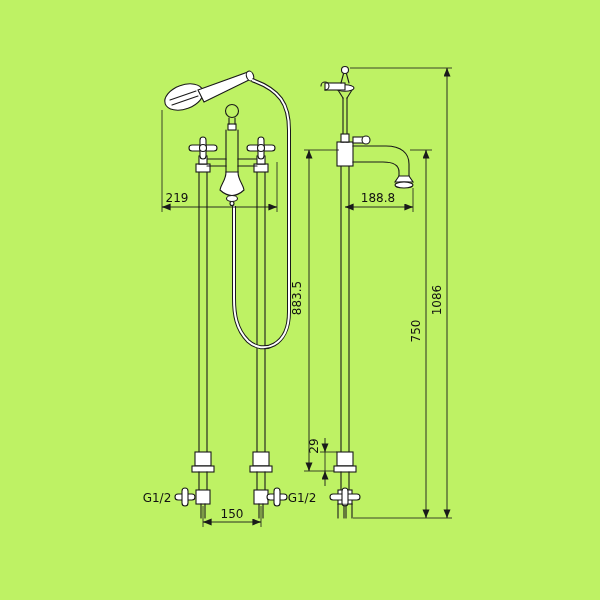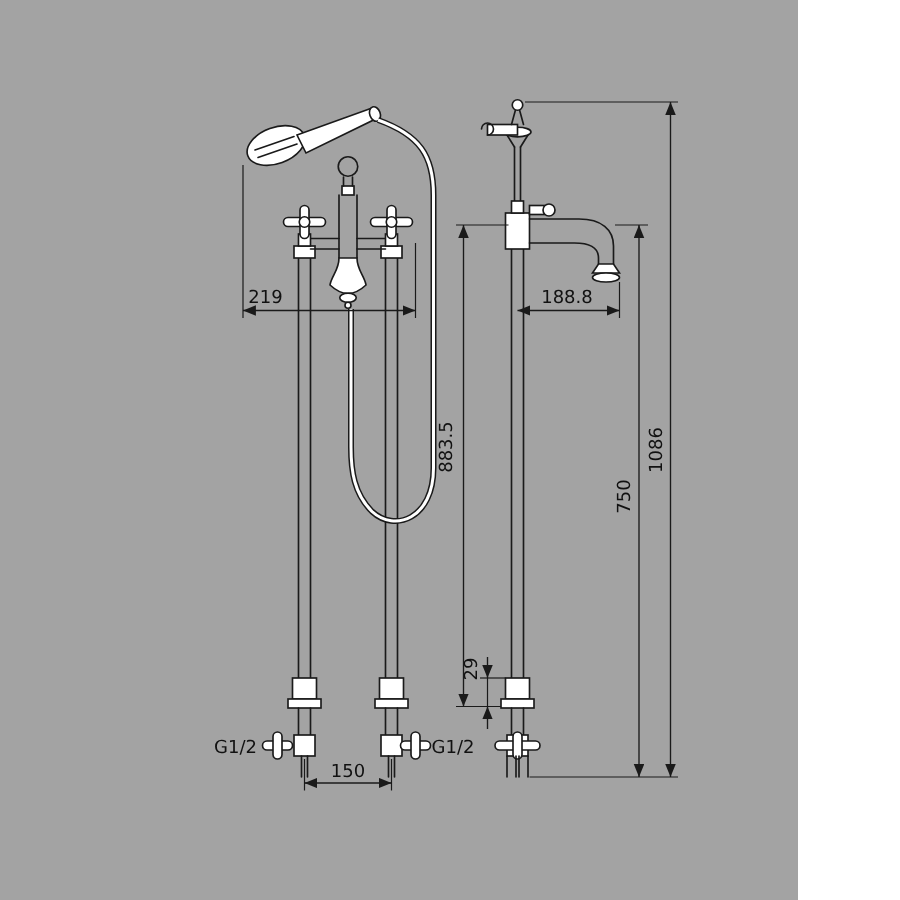--- a/index.html
+++ b/index.html
@@ -1,16 +1,16 @@
 <!DOCTYPE html>
 <html><head>
 <meta charset="utf-8">
 <style>
   html,body{margin:0;padding:0;background:#ffffff;}
-  .stage{position:relative;width:532px;height:600px;background:#a3a3a3;overflow:hidden;
+  .stage{position:relative;width:600px;height:600px;background:#bef264;overflow:hidden;
          font-family:"DejaVu Sans",sans-serif;}
   svg{display:block}
   .out{fill:none;stroke:#1a1a1a;stroke-width:1.1;stroke-linecap:round;stroke-linejoin:round;}
   .solid{fill:#ffffff;stroke:#1a1a1a;stroke-width:1.1;}
   .ext{fill:none;stroke:#1a1a1a;stroke-width:0.8;}
   .dim{fill:none;stroke:#1a1a1a;stroke-width:0.9;}
   .hoseA{fill:none;stroke:#1a1a1a;stroke-width:4;}
   .hoseB{fill:none;stroke:#ffffff;stroke-width:2;}
   text{fill:#111111;font-size:12px;font-family:"DejaVu Sans",sans-serif;}
 </style>

